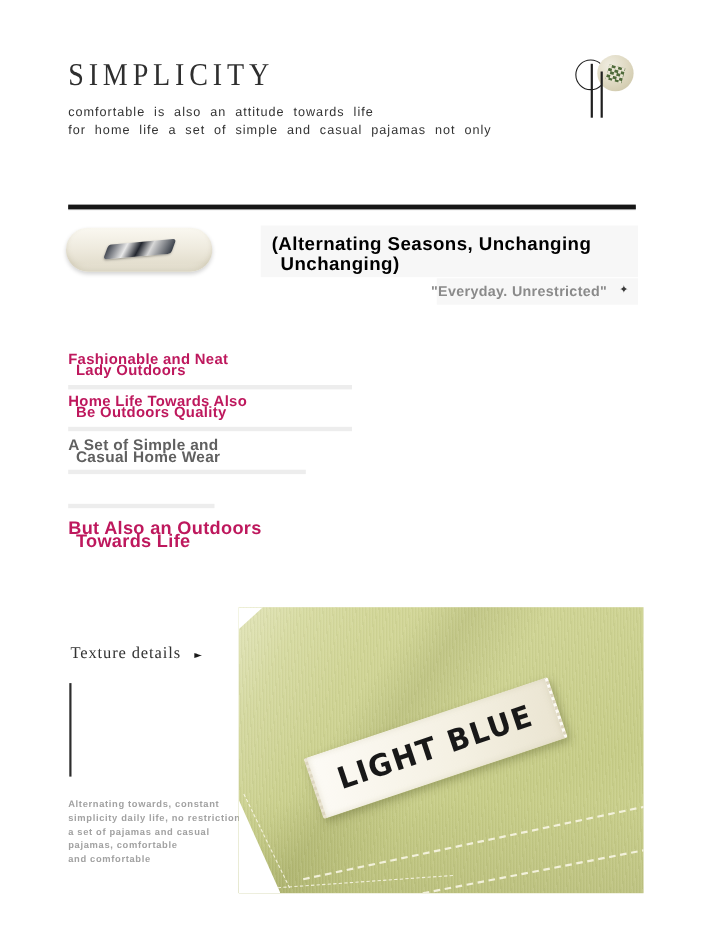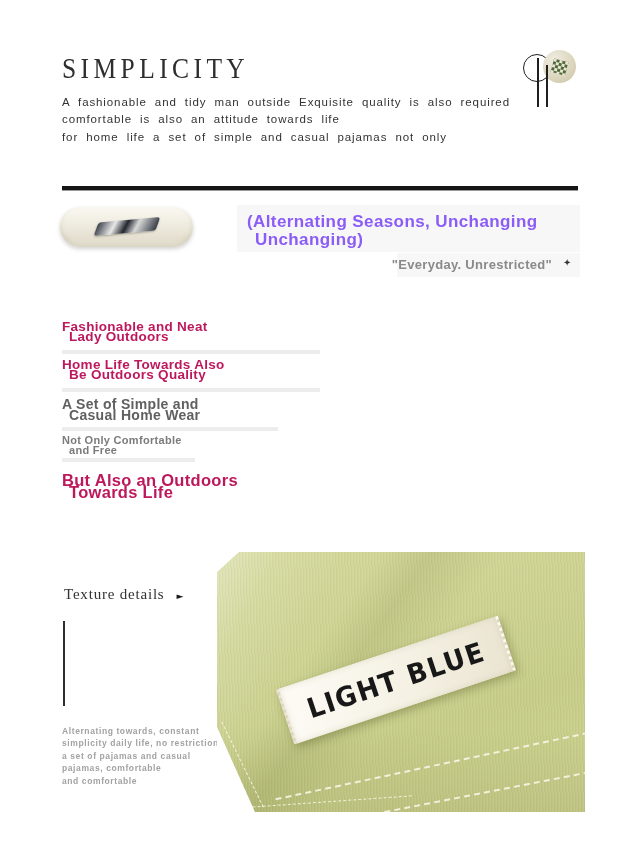--- a/index.html
+++ b/index.html
@@ -39,21 +39,21 @@
     position:absolute;left:36px;top:13px;width:62px;height:13px;border-radius:3px;
     transform:rotate(-5deg) skewX(-25deg);
     background:linear-gradient(100deg,#3a3f49 0%,#e8e8e8 28%,#22262e 48%,#d8d8d8 66%,#343a44 100%);
     box-shadow:0 1px 2px rgba(0,0,0,.3);
   }
   .band{position:absolute;background:#f7f7f7;}
   .band1{left:237px;top:205px;width:343px;height:47px;}
   .band2{left:397px;top:253px;width:183px;height:24px;}
   .hero-heading{
     position:absolute;left:247px;top:213px;font-weight:bold;font-size:17px;
-    color:#8b5cf6;letter-spacing:.4px;line-height:17.5px;white-space:nowrap;
+    color:#000000;letter-spacing:.4px;line-height:17.5px;white-space:nowrap;
   }
   .hero-heading .ln2{padding-left:8px;}
   .tagline{
     position:absolute;left:360px;top:257px;width:192px;text-align:right;
     font-weight:bold;font-size:13px;color:#8a8a8a;letter-spacing:.3px;white-space:nowrap;
   }
   .tagline-mark{position:absolute;left:563px;top:257px;font-size:10px;color:#3a3a3a;}
   
   .phrase{position:absolute;left:62px;font-weight:bold;color:#be185d;letter-spacing:.3px;white-space:nowrap;}
   .phrase .ln2{padding-left:7px;}
@@ -112,21 +112,20 @@
     letter-spacing:1.5px;color:#181818;transform:scaleY(1.05);white-space:nowrap;
   }
 </style>
 </head>
 <body>
 
 <div class="page">
 
   <div class="brand-title">SIMPLICITY</div>
   <div class="intro">
-    <div>A fashionable and tidy man outside Exquisite quality is also required</div>
     <div>comfortable is also an attitude towards life</div>
     <div>for home life a set of simple and casual pajamas not only</div>
   </div>
 
   <div class="logo">
     <div class="logo-circle"></div>
     <div class="logo-photo">
       <div class="logo-checker"></div>
     </div>
     <div class="logo-line l1"></div>
@@ -152,24 +151,20 @@
     <div class="ln2">Lady Outdoors</div>
   </div>
   <div class="phrase p2">
     <div class="ln1">Home Life Towards Also</div>
     <div class="ln2">Be Outdoors Quality</div>
   </div>
   <div class="phrase p3">
     <div class="ln1">A Set of Simple and</div>
     <div class="ln2">Casual Home Wear</div>
   </div>
-  <div class="phrase p4">
-    <div class="ln1">Not Only Comfortable</div>
-    <div class="ln2">and Free</div>
-  </div>
   <div class="phrase p5">
     <div class="ln1">But Also an Outdoors</div>
     <div class="ln2">Towards Life</div>
   </div>
   <div class="strip s1"></div>
   <div class="strip s2"></div>
   <div class="strip s3"></div>
   <div class="strip s4"></div>
 
   <div class="texture-details">

